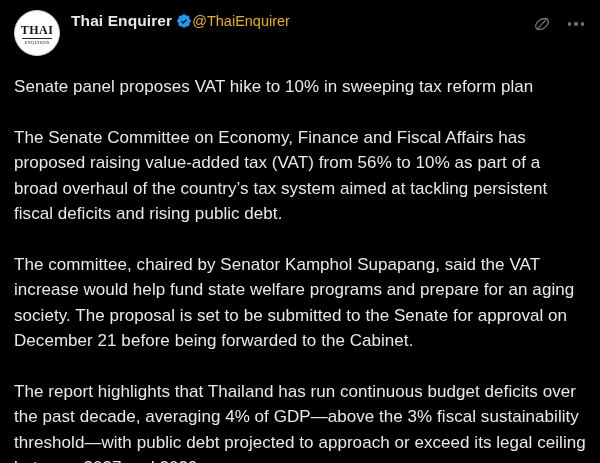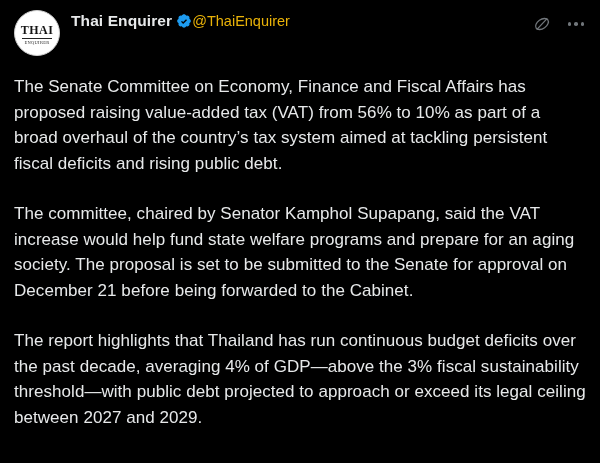--- a/index.html
+++ b/index.html
@@ -180,18 +180,19 @@
           <span></span>
             <span></span>
             <span></span>
         </div>
       </div>
     </div>
 
   </div>
 
   <div class="tweet-body">
+    <p>Senate panel proposes VAT hike to 10% in sweeping tax reform plan</p>
     <p>The Senate Committee on Economy, Finance and Fiscal Affairs has proposed raising value-added tax (VAT) from 56% to 10% as part of a broad overhaul of the country’s tax system aimed at tackling persistent fiscal deficits and rising public debt.</p>
     <p>The committee, chaired by Senator Kamphol Supapang, said the VAT increase would help fund state welfare programs and prepare for an aging society. The proposal is set to be submitted to the Senate for approval on December 21 before being forwarded to the Cabinet.</p>
     <p>The report highlights that Thailand has run continuous budget deficits over the past decade, averaging 4% of GDP—above the 3% fiscal sustainability threshold—with public debt projected to approach or exceed its legal ceiling between 2027 and 2029.</p>
   </div>
 
 </div>
 
 </body></html>

